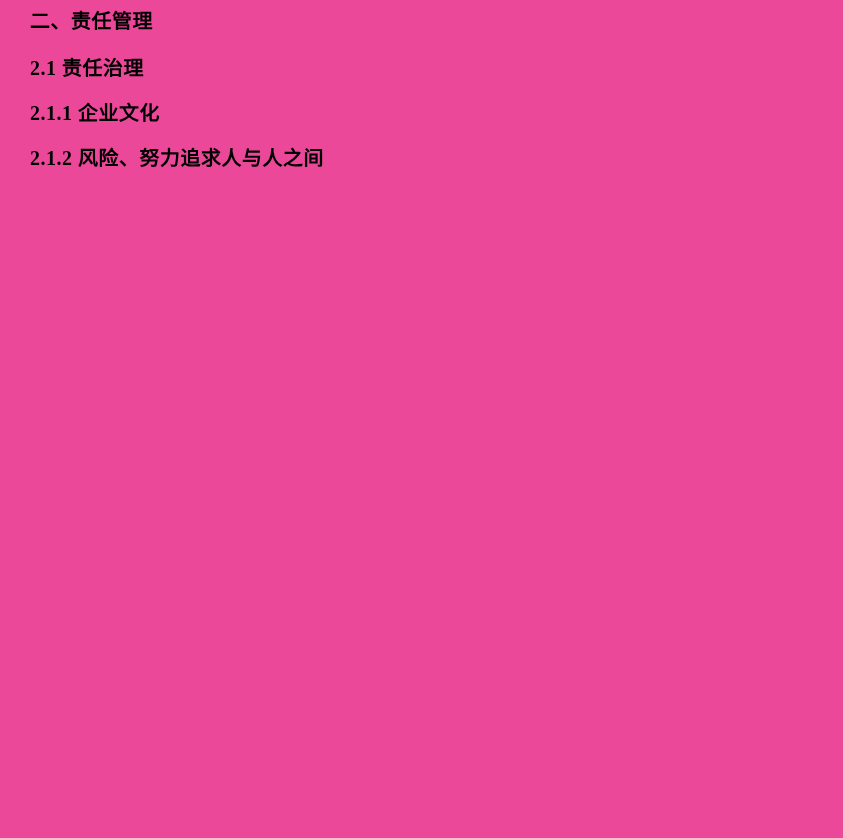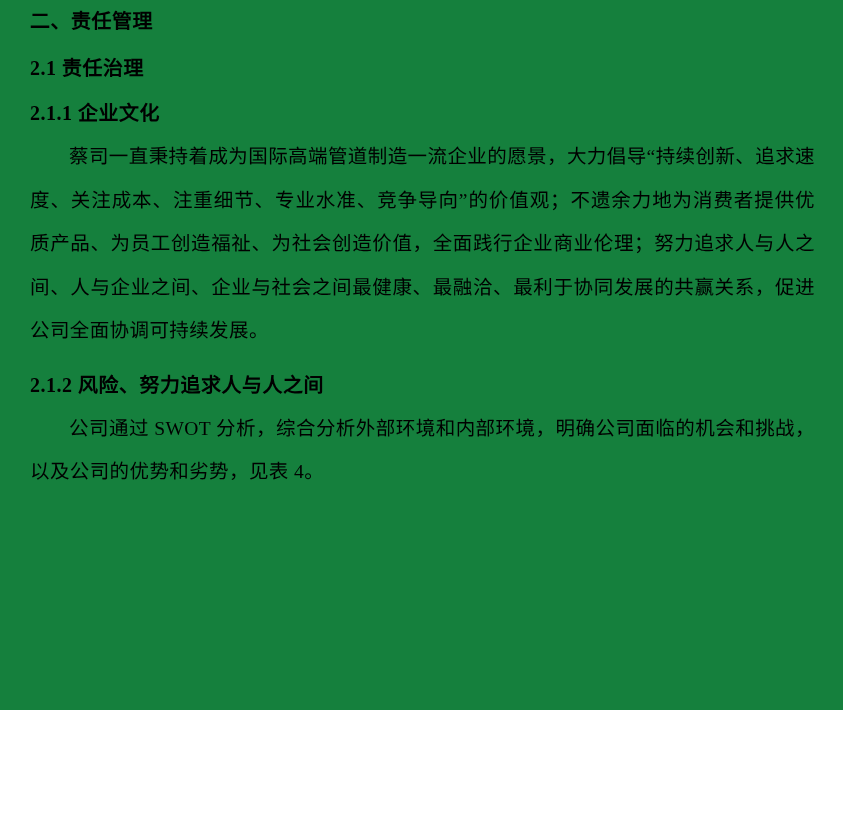--- a/index.html
+++ b/index.html
@@ -10,23 +10,23 @@
   body {
     width: 843px;
     height: 838px;
     overflow: hidden;
     color: #000000;
     font-family: "Liberation Serif", "DejaVu Serif", serif;
   }
   .doc {
     box-sizing: border-box;
     width: 843px;
-    height: 710px;
+    height: 838px;
     padding: 6px 28px 16px 30px;
-    background: #15803d;
+    background: #ec4899;
   }
   .h-l1, .h-l2, .h-l3 {
     font-size: 20px;
     line-height: 26px;
     font-weight: 700;
     letter-spacing: 0.5px;
     white-space: nowrap;
   }
   .h-l1 { margin: 2px 0 0 0; }
   .h-l2 { margin: 21px 0 8px 0; }
@@ -45,22 +45,20 @@
 <body>
 
 <div class="doc">
 
   <div class="h-l1">二、责任管理</div>
 
   <div class="h-l2">2.1 责任治理</div>
 
   <div class="h-l3">2.1.1 企业文化</div>
 
-  <p class="para">蔡司一直秉持着成为国际高端管道制造一流企业的愿景，大力倡导“持续创新、追求速度、关注成本、注重细节、专业水准、竞争导向”的价值观；不遗余力地为消费者提供优质产品、为员工创造福祉、为社会创造价值，全面践行企业商业伦理；努力追求人与人之间、人与企业之间、企业与社会之间最健康、最融洽、最利于协同发展的共赢关系，促进公司全面协调可持续发展。</p>
 
   <div class="h-l3">2.1.2 风险、努力追求人与人之间</div>
 
-  <p class="para">公司通过 SWOT 分析，综合分析外部环境和内部环境，明确公司面临的机会和挑战，以及公司的优势和劣势，见表 4。</p>
 
 
 
 
 </div>
 
 </body></html>

